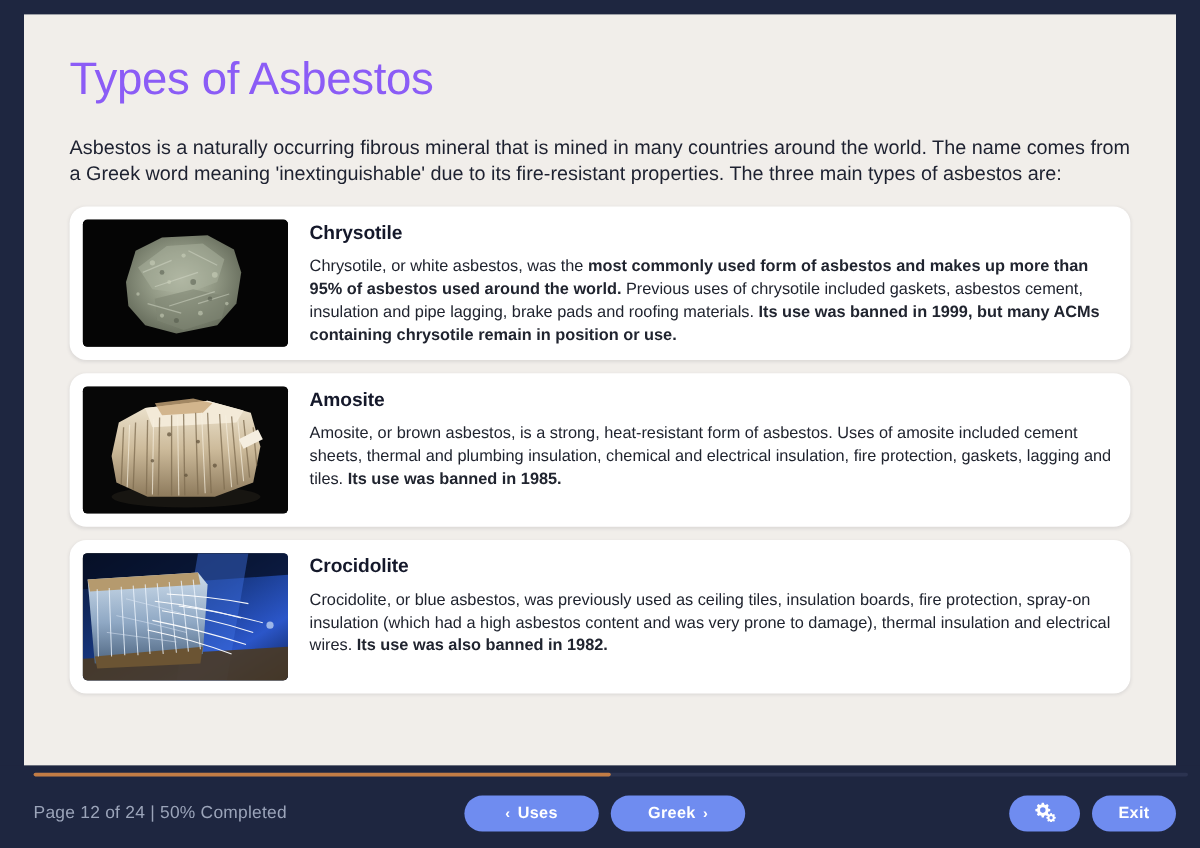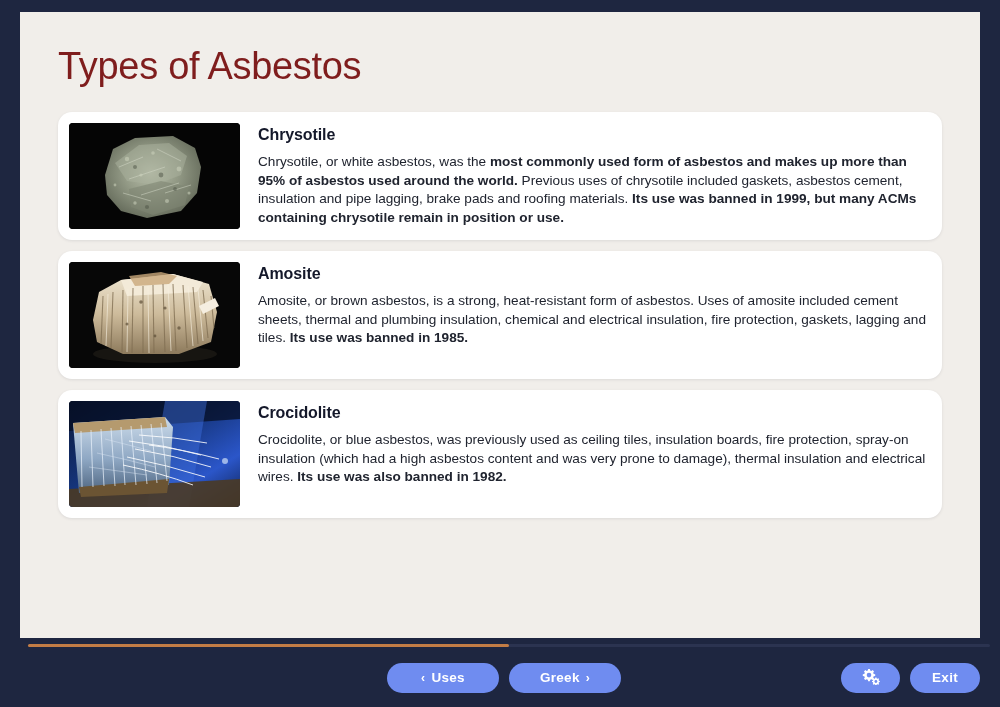--- a/index.html
+++ b/index.html
@@ -18,21 +18,21 @@
   #slide {
     position: relative;
     width: 960px; height: 626px;
     background: #f1eeea;
     overflow: hidden;
     padding: 34px 38px 0 38px;
   }
   #page-title {
     font-size: 38px;
     font-weight: 400;
-    color: #7f1d1d;
+    color: #8b5cf6;
     letter-spacing: -0.3px;
     line-height: 1.1;
     margin-bottom: 24px;
   }
   #intro {
     font-size: 16.5px;
     line-height: 1.35;
     color: #1d2130;
     margin-bottom: 16px;
     max-width: 890px;
@@ -145,20 +145,21 @@
 </style>
 </head>
 <body>
 
 <div id="frame">
 
   <div id="slide">
 
     <h1 id="page-title">Types of Asbestos</h1>
 
+    <p id="intro">Asbestos is a naturally occurring fibrous mineral that is mined in many countries around the world. The name comes from a Greek word meaning 'inextinguishable' due to its fire-resistant properties. The three main types of asbestos are:</p>
 
     <div id="cards">
 
       <div class="card">
         <div class="thumb">
           <svg viewBox="0 0 171 106" preserveAspectRatio="none" aria-hidden="true">
             <defs>
               <radialGradient id="chryG" cx="48%" cy="45%" r="62%">
                 <stop offset="0%" stop-color="#b9bfab"></stop>
                 <stop offset="45%" stop-color="#939a86"></stop>
@@ -314,20 +315,21 @@
   </div>
 
   <div id="footer">
 
     <div id="progress-track">
       <div id="progress-fill" style="width: 50%;"></div>
     </div>
 
     <div id="footer-inner">
 
+      <div id="page-status">Page 12 of 24 | 50% Completed</div>
 
       <div id="nav-center">
         <button class="btn btn-wide">
           <span class="chev">‹</span>
           <span>Uses</span>
         </button>
         <button class="btn btn-wide">
           <span>Greek</span>
           <span class="chev">›</span>
         </button>

